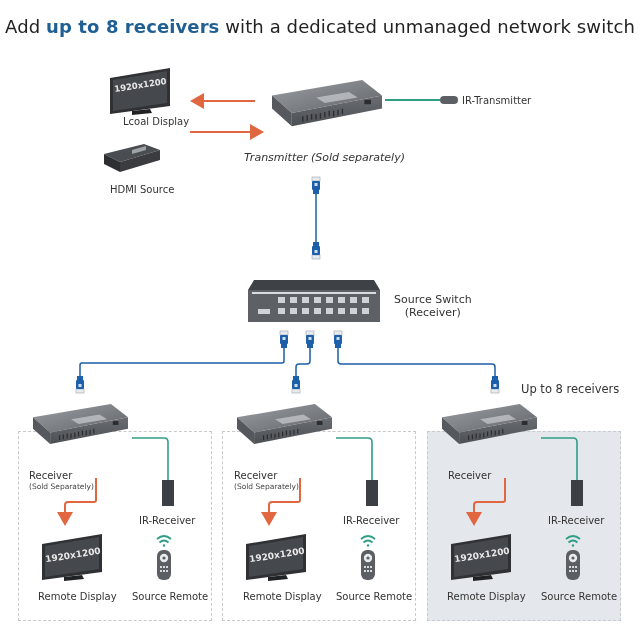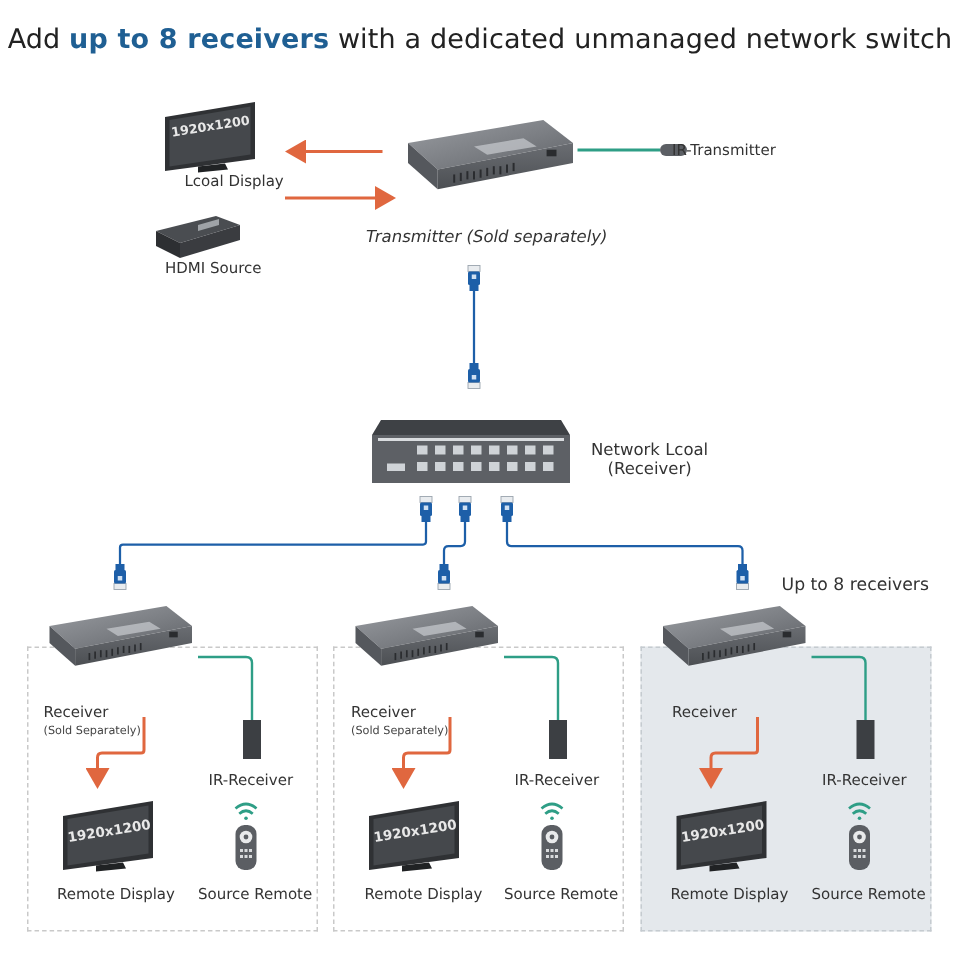--- a/index.html
+++ b/index.html
@@ -188,26 +188,26 @@
     <use href="#remote" transform="translate(139,550)"></use>
   </g>
 </svg>
 
 <div class="abs" style="left:114px; top:80px; font-size:8.5px; color:#e8e8e8; font-weight:bold; transform:rotate(-9deg);">1920x1200</div>
 <div class="abs" style="left:45px; top:550px; font-size:9px; color:#e8e8e8; font-weight:bold; transform:rotate(-9deg);">1920x1200</div>
 <div class="abs" style="left:249px; top:550px; font-size:9px; color:#e8e8e8; font-weight:bold; transform:rotate(-9deg);">1920x1200</div>
 <div class="abs" style="left:454px; top:550px; font-size:9px; color:#e8e8e8; font-weight:bold; transform:rotate(-9deg);">1920x1200</div>
 
 <div class="abs lbl" style="left:107px; top:116px;margin-left:16px;">Lcoal Display</div>
-<div class="abs lbl" style="left:110px; top:174px;">HDMI Source</div>
+<div class="abs lbl" style="left:110px; top:184px;">HDMI Source</div>
 <div class="abs lbl mid" style="left:244px; top:151px;font-style:italic;">Transmitter (Sold separately)</div>
-<div class="abs lbl" style="left:448px; top:95px;">IR-Transmitter</div>
+<div class="abs lbl" style="left:462px; top:95px;">IR-Transmitter</div>
 
 <div class="abs lbl mid" style="left:394px; top:293px; text-align:center;">
-  <div>Network Lcoal</div>
+  <div>Source Switch</div>
   <div>(Receiver)</div>
 </div>
 
 <div class="abs lbl mid" style="left:521px; top:382px; font-size:11.5px;">Up to 8 receivers</div>
 
 <div class="abs lbl" style="left:29px; top:470px;">Receiver</div>
 <div class="abs lbl small" style="left:29px; top:482px;">(Sold Separately)</div>
 <div class="abs lbl" style="left:139px; top:515px;">IR-Receiver</div>
 <div class="abs lbl" style="left:38px; top:591px;">Remote Display</div>
 <div class="abs lbl" style="left:132px; top:591px;">Source Remote</div>

